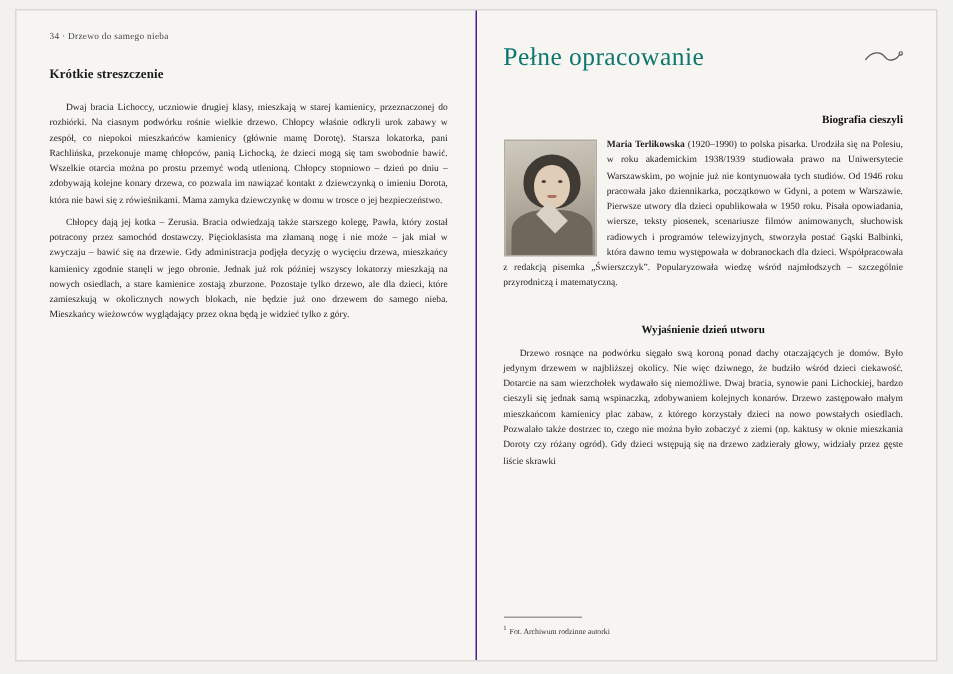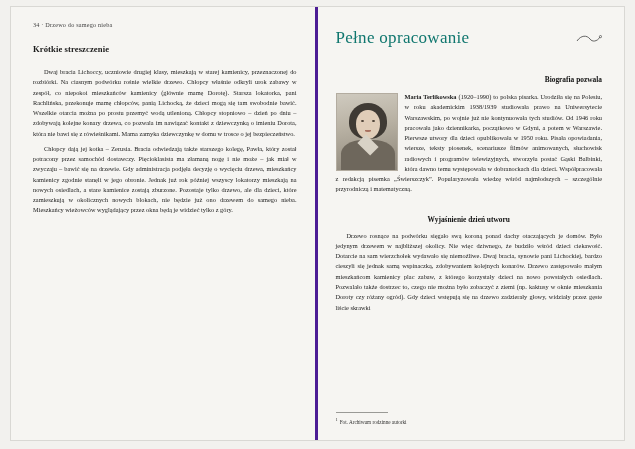--- a/index.html
+++ b/index.html
@@ -29,21 +29,21 @@
     background: #f6f5f2;
     border: 1px solid #d9d8d4;
     box-sizing: border-box;
     display: flex;
   }
   .col-left {
     width: 50%;
     box-sizing: border-box;
     padding: 14px 18px 10px 22px;
     position: relative;
-    border-right: 3px solid #4c1d95;
+    border-right: 1px solid #4c1d95;
   }
   .col-right {
     width: 50%;
     box-sizing: border-box;
     padding: 14px 22px 10px 18px;
     position: relative;
   }
   .running-head {
     font-size: 6.2px;
     color: #444;
@@ -209,21 +209,21 @@
       <div class="title-row">
         <h1 class="big-title">Pełne opracowanie</h1>
         <span class="flourish">
           <svg width="26" height="12" viewBox="0 0 26 12" aria-hidden="true">
             <path d="M1 8 C5 2, 11 2, 14 6 C16 9, 21 9, 24 4" stroke="#555" stroke-width="0.9" fill="none"></path>
             <circle cx="24.5" cy="3.6" r="1.1" fill="none" stroke="#555" stroke-width="0.8"></circle>
           </svg>
         </span>
       </div>
 
-      <div class="sub-head">Biografia pozwala</div>
+      <div class="sub-head">Biografia cieszyli</div>
 
       <div>
         <div class="portrait-wrap">
           <div class="portrait">
             <div class="hair"></div>
             <div class="face"></div>
             <div class="eye l"></div>
             <div class="eye r"></div>
             <div class="mouth"></div>
             <div class="body"></div>

